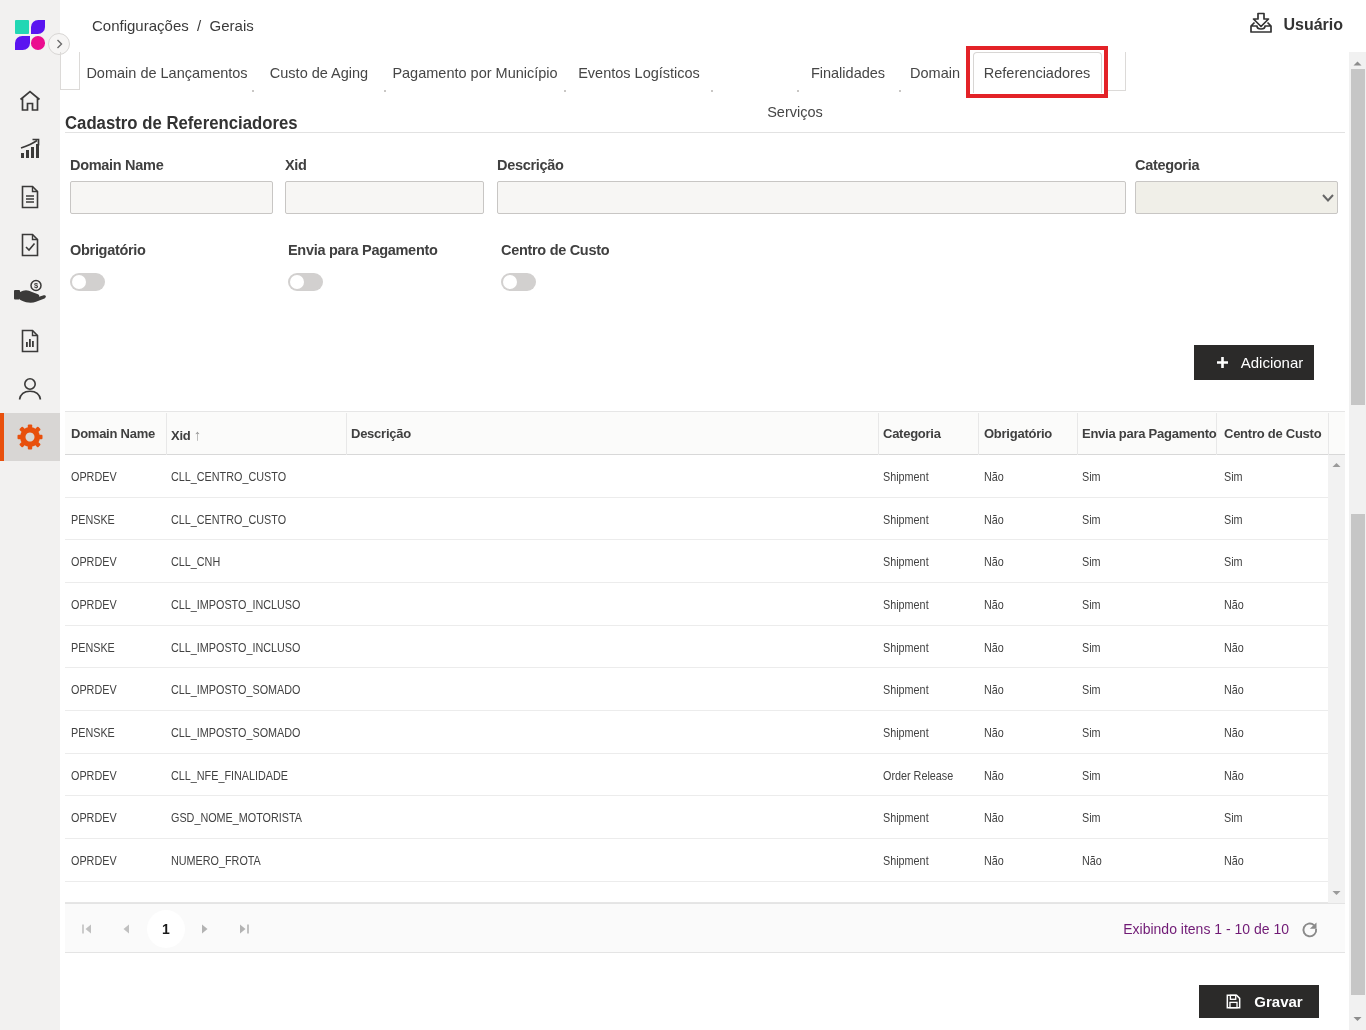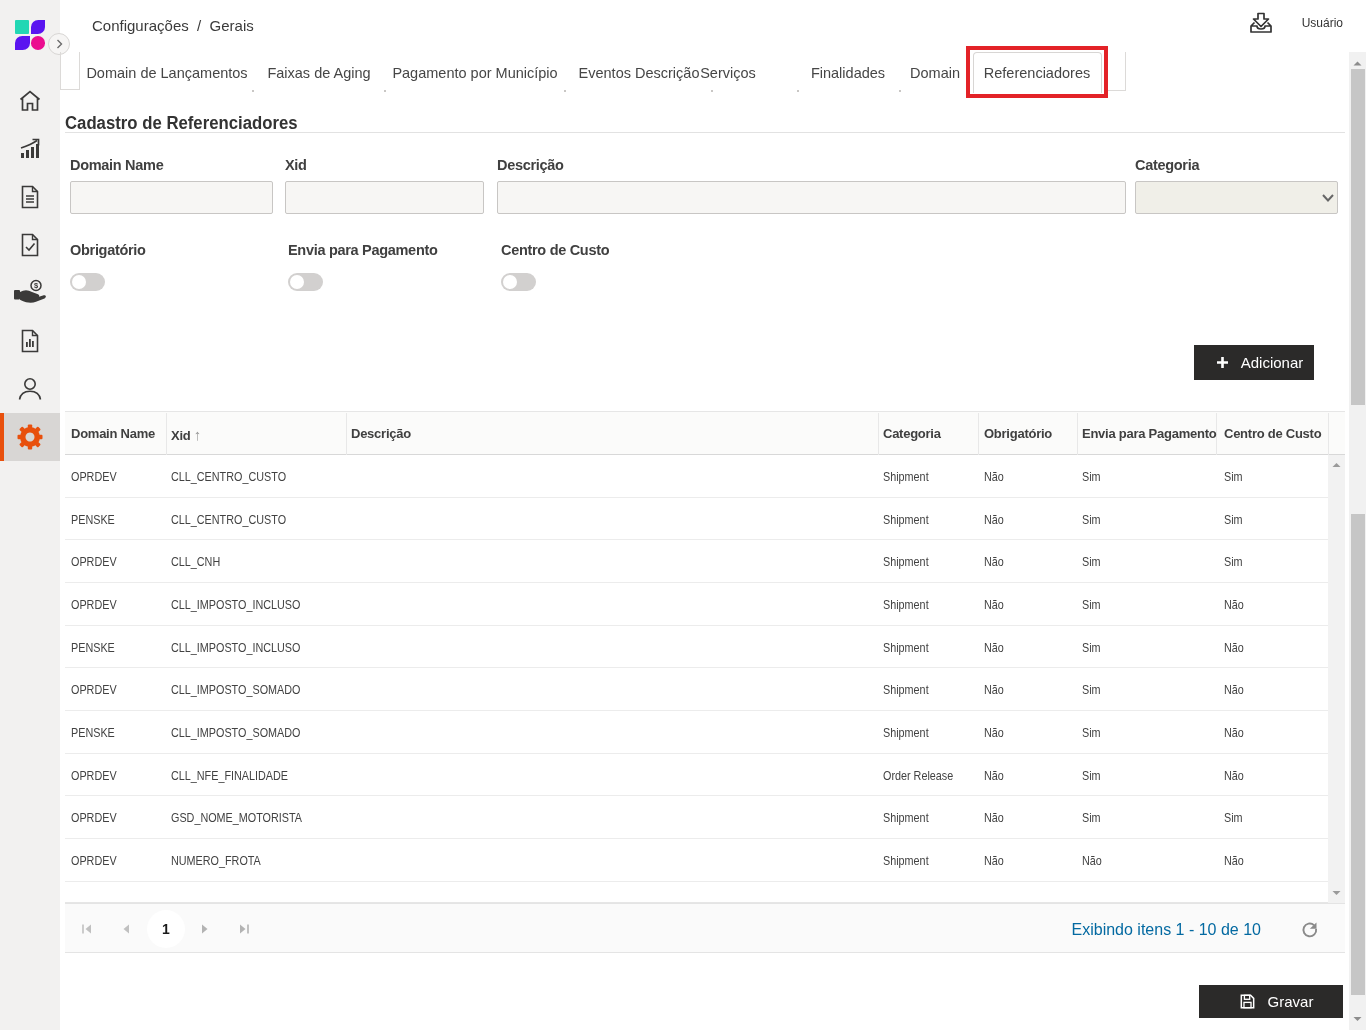--- a/index.html
+++ b/index.html
@@ -10,21 +10,21 @@
 
   
   #sidebar { left:0; top:0; width:60px; height:1030px; background:#f2f1f0; }
   .nav-item { position:absolute; left:0; width:60px; height:48px; }
   .nav-item svg { position:absolute; left:50%; top:50%; transform:translate(-50%,-50%); }
   #nav-active { background:#d8d6d4; }
   #nav-active .bar { position:absolute; left:0; top:0; width:4px; height:48px; background:#e8500d; }
 
   
   #breadcrumb { left:92px; top:17px; font-size:15px; color:#3a3a3a; }
-  #user { right:23px; top:16px; font-size:12px; font-weight:normal; color:#333; }
+  #user { right:23px; top:16px; font-size:16px; font-weight:bold; color:#333; }
 
   
   .tab { position:absolute; top:65px; font-size:14.5px; color:#464646; white-space:nowrap; transform:translateX(-50%); }
   .tick { position:absolute; top:90px; width:2px; height:2px; background:#c9c7c5; }
   #tab-lead { left:60px; top:52px; width:20px; height:38px;
     border-left:1px solid #dcdad8; border-right:1px solid #dcdad8; border-bottom:1px solid #dcdad8; }
   #tab-active { left:973px; top:52px; width:129px; height:41px; background:#fff;
     border:1px solid #d8d6d4; border-bottom:none; border-radius:4px 4px 0 0; }
   #tab-redbox { left:966px; top:46px; width:142px; height:52px; border:4px solid #e32227; }
   #tab-endh { left:1108px; top:90px; width:17px; height:1px; background:#dcdad8; }
@@ -37,41 +37,41 @@
   .finput { position:absolute; top:181px; height:33px; background:#f7f6f4;
     border:1px solid #c8c6c4; border-radius:2px; }
   #fselect { background:#f0efe8; }
   .tlabel { position:absolute; top:242px; font-size:14.5px; font-weight:bold; color:#404040; letter-spacing:-0.3px; }
   .toggle { position:absolute; top:273px; width:35px; height:18px; border-radius:9px; background:#d2d0cf; }
   .toggle .knob { position:absolute; left:2px; top:2px; width:14px; height:14px; border-radius:50%; background:#fff; }
 
   .btn-dark { position:absolute; background:#2b2a29; color:#fff; font-size:15px;
     display:flex; align-items:center; justify-content:center; }
   #btn-add { left:1194px; top:345px; width:120px; height:35px; padding-left:11px; }
-  #btn-save { left:1199px; top:985px; width:144px; height:33px; padding-left:11px; }
+  #btn-save { left:1199px; top:985px; width:120px; height:33px; padding-left:11px;font-weight:bold; }
 
   
   #grid { left:65px; top:411px; width:1280px; height:542px; }
   #ghead { position:absolute; left:0; top:0; width:1280px; height:44px; background:#fbfbfa;
     border-top:1px solid #e6e6e6; border-bottom:1px solid #d8d8d8; }
   .hsep { position:absolute; top:1px; width:1px; height:42px; background:#e8e8e8; }
   .hcell { position:absolute; top:14px; font-size:13px; font-weight:bold; color:#404040; white-space:nowrap; letter-spacing:-0.25px; }
   .grow { position:absolute; left:0; width:1263px; height:42.66px; border-bottom:1px solid #ececec; background:#fff; }
   .gcell { position:absolute; top:14px; font-size:13.5px; color:#424242; white-space:nowrap;
     transform:scaleX(0.8); transform-origin:0 50%; }
   #gscroll { position:absolute; left:1263px; top:44px; width:17px; height:448px; background:#f2f2f2; }
   #gempty { position:absolute; left:0; top:470.6px; width:1263px; height:21.4px; background:#fff; border-bottom:1px solid #e6e6e6; }
 
   
   #pager { position:absolute; left:0; top:492px; width:1280px; height:50px; background:#fafafa;
     border-top:1px solid #e4e4e4; border-bottom:1px solid #e4e4e4; }
   .pgicon { position:absolute; top:12px; width:26px; height:26px; color:#9a9a9a; }
   #pgnum { position:absolute; left:82px; top:6px; width:38px; height:38px; border-radius:50%;
     background:#fff; text-align:center; line-height:38px; font-size:14px; font-weight:bold; color:#1a1a1a; }
-  #pginfo { position:absolute; right:84px; top:17px; font-size:16px; color:#0369a1; }
+  #pginfo { position:absolute; right:56px; top:17px; font-size:14px; color:#701a75; }
 
   
   #msb { left:1349px; top:52px; width:17px; height:978px; background:#f1f1f1; }
   .msb-thumb { position:absolute; left:1.5px; width:14px; background:#c6c6c6; }
 </style>
 </head>
 <body>
 <div id="page">
 
   <div id="sidebar" class="abs"></div>
@@ -158,24 +158,24 @@
 
   <div id="breadcrumb" class="abs">Configurações&nbsp; /&nbsp; Gerais</div>
   <svg class="abs" style="left:1249px;top:12px;" width="24" height="22" viewBox="0 0 24 22">
     <path d="M9 1.5 H15 V7 H19.5 L12 14.5 L4.5 7 H9 Z" fill="none" stroke="#333" stroke-width="1.7" stroke-linejoin="round"></path>
     <path d="M5.5 10.5 L2 14 V20 H22 V14 L18.5 10.5 M2 14 H8 C8 16 9.5 17 12 17 C14.5 17 16 16 16 14 H22" fill="none" stroke="#333" stroke-width="1.7" stroke-linejoin="round"></path>
   </svg>
   <div id="user" class="abs">Usuário</div>
 
   <div id="tab-lead" class="abs"></div>
   <div class="tab" style="left:167px;">Domain de Lançamentos</div>
-  <div class="tab" style="left:319px;">Faixas de Aging</div>
+  <div class="tab" style="left:319px;">Custo de Aging</div>
   <div class="tab" style="left:475px;">Pagamento por Município</div>
-  <div class="tab" style="left:639px;">Eventos Descrição</div>
-  <div class="tab" style="left:728px;">Serviços</div>
+  <div class="tab" style="left:639px;">Eventos Logísticos</div>
+  <div class="tab" style="left:795px;margin-top:39px;">Serviços</div>
   <div class="tab" style="left:848px;">Finalidades</div>
   <div class="tab" style="left:935px;">Domain</div>
   <div id="tab-active" class="abs"></div>
   <div class="tab" style="left:1037px;z-index:3;">Referenciadores</div>
   <div id="tab-redbox" class="abs"></div>
   <div id="tab-endh" class="abs"></div>
   <div id="tab-endv" class="abs"></div>
   <div class="tick" style="left:252px;"></div>
   <div class="tick" style="left:384px;"></div>
   <div class="tick" style="left:564px;"></div>

